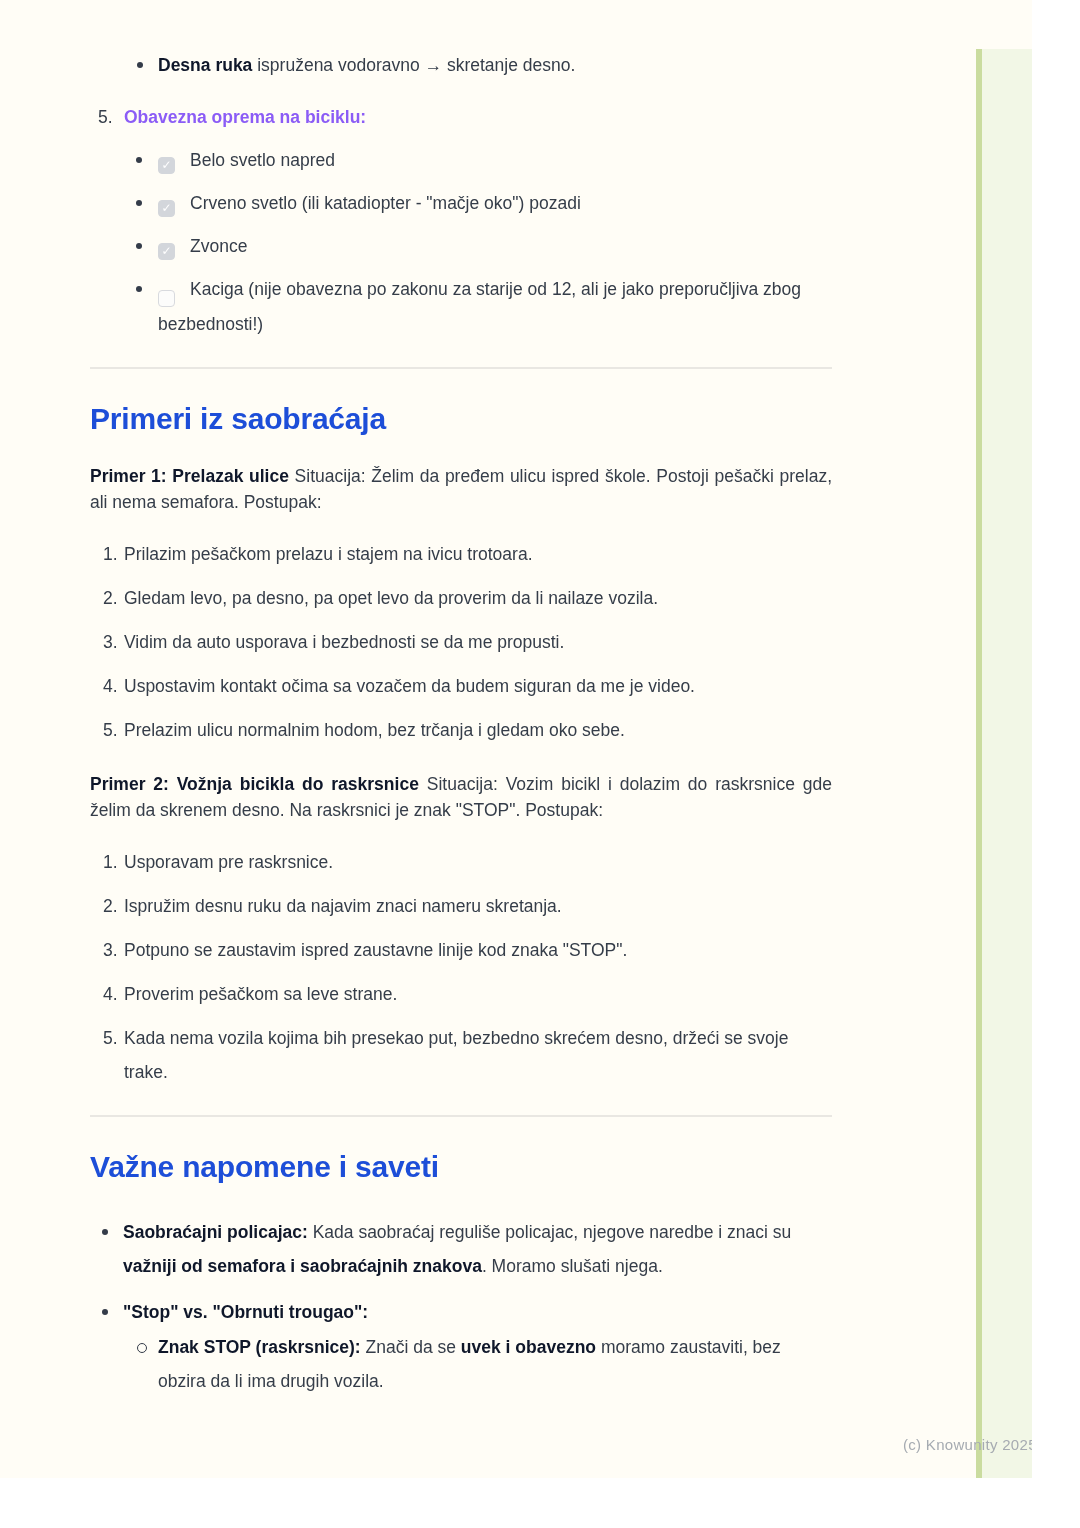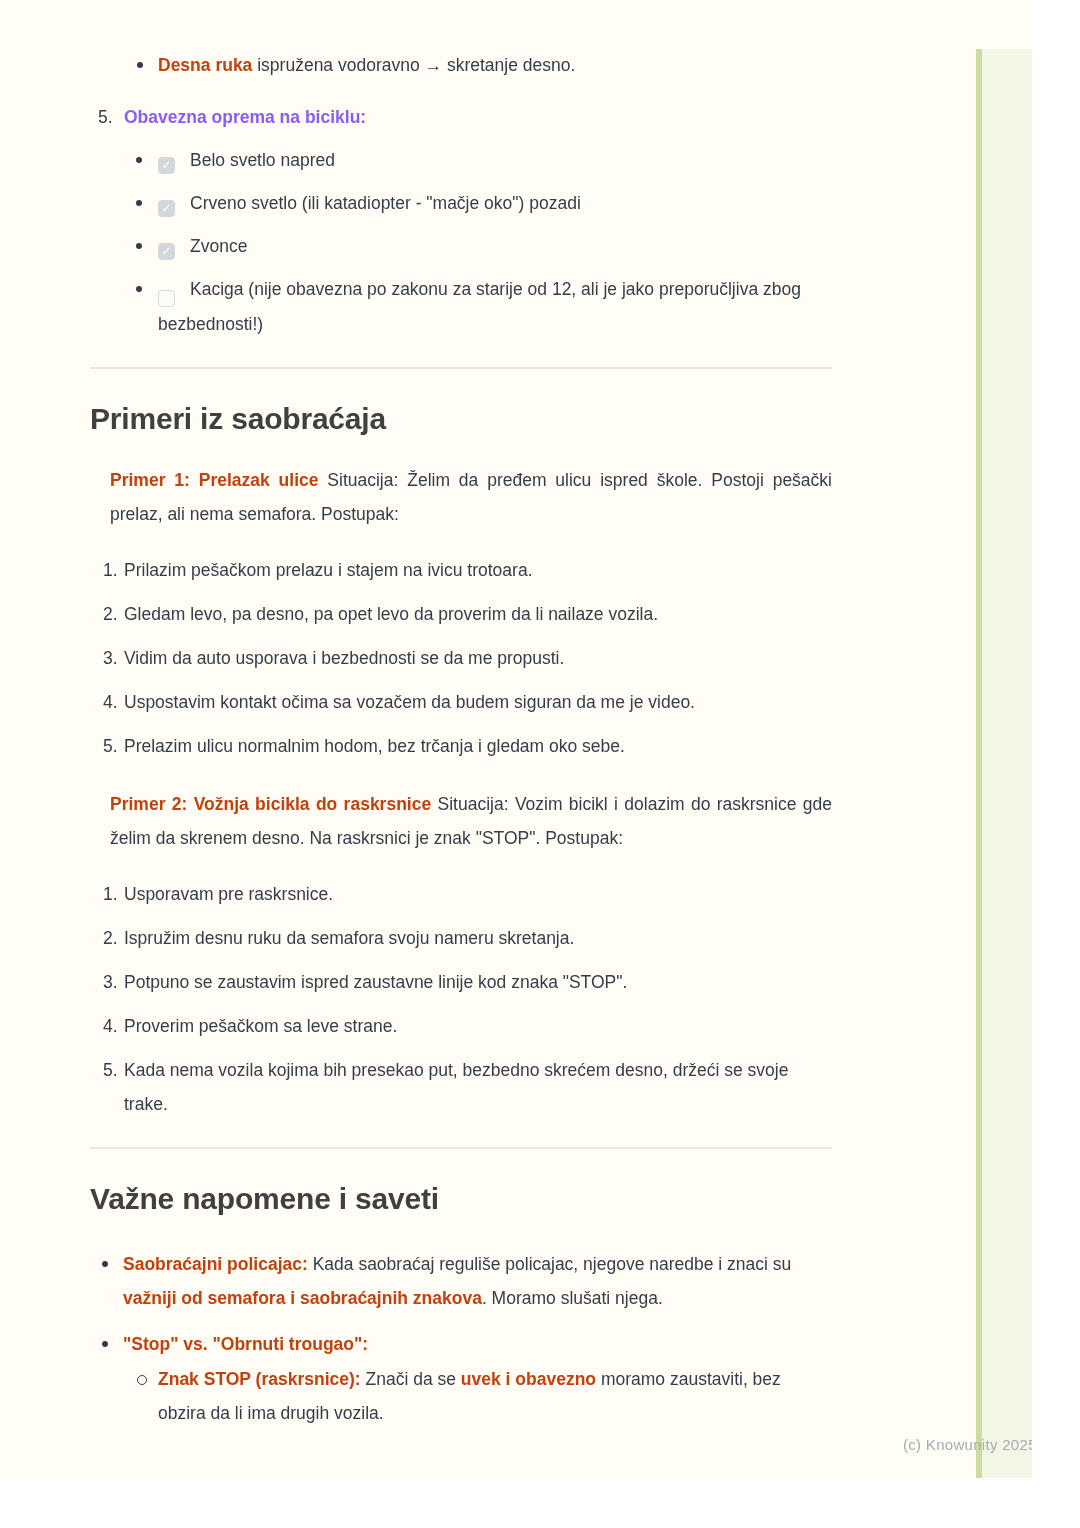--- a/index.html
+++ b/index.html
@@ -13,21 +13,21 @@
   .stripe {
     position:absolute; left:976px; top:49px; width:56px; height:1429px;
     background:#f2f7e6; border-left:6px solid #cadc9f;
   }
   .watermark {
     position:absolute; left:903px; top:1436px; z-index:2;
     font-size:15px; letter-spacing:0.3px; color:#a6abb1; white-space:nowrap;
   }
   .content { position:relative; z-index:1; padding:0 200px 0 90px; font-size:17.5px; }
 
-  .s-b { font-weight:700; color:#c2410c; }
+  .s-b { font-weight:700; color:#0f172a; }
   .s-i { }
 
   ul, ol { list-style:none; }
   .lead-list li {
     position:relative; padding-left:68px; margin-top:48px; line-height:34px;
   }
   .lead-list li::before {
     content:""; position:absolute; left:47px; top:14px;
     width:6px; height:6px; border-radius:50%; background:#343c49;
   }
@@ -45,23 +45,23 @@
   .checkbox {
     display:inline-flex; align-items:center; justify-content:center;
     width:17px; height:17px; border-radius:4px; margin-right:15px;
     vertical-align:-3px; background:#fcfcfb; border:1.5px solid #d8dade;
     font-size:12px; font-weight:700; color:#ffffff; line-height:1;
   }
   .checkbox.checked { background:#d3d6db; border-color:#d3d6db; }
 
   .divider { margin-top:26px; border:0; border-top:2px solid #e9e7e2; width:100%; }
 
-  h2 { margin-top:30px; font-size:30px; line-height:40px; font-weight:700; color:#404040; letter-spacing:-0.2px; }
+  h2 { margin-top:30px; font-size:30px; line-height:40px; font-weight:700; color:#1d4ed8; letter-spacing:-0.2px; }
 
-  .para { margin-top:24px; line-height:34px; text-align:justify;margin-left:20px; }
+  .para { margin-top:24px; line-height:26px; text-align:justify; }
 
   .steps { margin-top:22px; }
   .steps li { position:relative; padding-left:34px; margin-top:10px; line-height:34px; }
   .steps li:first-child { margin-top:0; }
   .steps .num { position:absolute; left:13px; }
 
   .notes { margin-top:28px; }
   .notes > li { position:relative; padding-left:33px; margin-top:12px; line-height:34px; }
   .notes > li::before {
     content:""; position:absolute; left:12px; top:14px;
@@ -124,21 +124,21 @@
       <li><span class="num">2.</span><span>Gledam levo, pa desno, pa opet levo da proverim da li nailaze vozila.</span></li>
       <li><span class="num">3.</span><span>Vidim da auto usporava i bezbednosti se da me propusti.</span></li>
       <li><span class="num">4.</span><span>Uspostavim kontakt očima sa vozačem da budem siguran da me je video.</span></li>
       <li><span class="num">5.</span><span>Prelazim ulicu normalnim hodom, bez trčanja i gledam oko sebe.</span></li>
     </ol>
 
     <p class="para"><span class="s-b">Primer 2: Vožnja bicikla do raskrsnice</span><span> </span><span class="s-i">Situacija:</span><span> Vozim bicikl i dolazim do raskrsnice gde želim da skrenem desno. Na raskrsnici je znak "STOP". </span><span class="s-i">Postupak:</span></p>
 
     <ol class="steps">
       <li><span class="num">1.</span><span>Usporavam pre raskrsnice.</span></li>
-      <li><span class="num">2.</span><span>Ispružim desnu ruku da semafora svoju nameru skretanja.</span></li>
+      <li><span class="num">2.</span><span>Ispružim desnu ruku da najavim znaci nameru skretanja.</span></li>
       <li><span class="num">3.</span><span>Potpuno se zaustavim ispred zaustavne linije kod znaka "STOP".</span></li>
       <li><span class="num">4.</span><span>Proverim pešačkom sa leve strane.</span></li>
       <li><span class="num">5.</span><span>Kada nema vozila kojima bih presekao put, bezbedno skrećem desno, držeći se svoje trake.</span></li>
     </ol>
 
     <hr class="divider">
 
     <h2>Važne napomene i saveti</h2>
 
     <ul class="notes">

